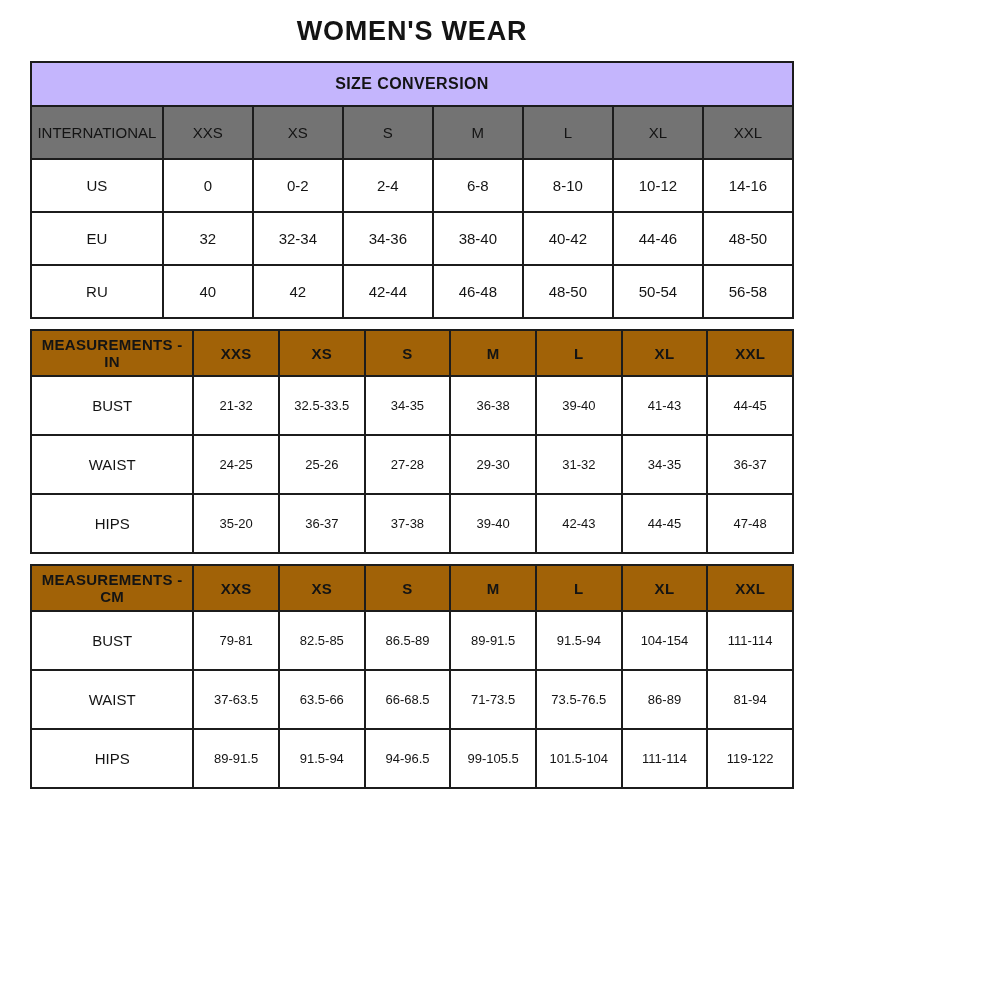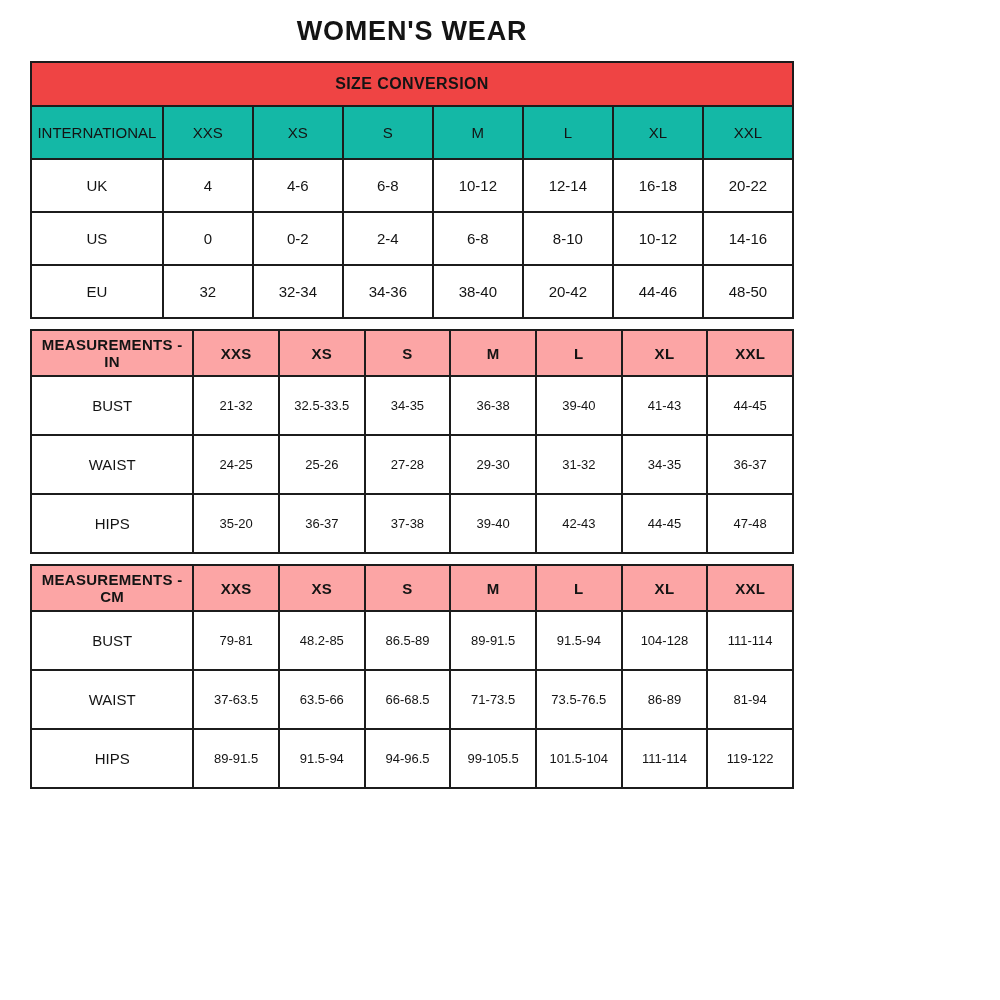--- a/index.html
+++ b/index.html
@@ -29,42 +29,42 @@
   }
   th, td {
     border: 2px solid #1c1c1c;
     text-align: center;
     vertical-align: middle;
     padding: 2px 4px;
     overflow: hidden;
   }
   
   th.caption {
-    background: #ef4444;
+    background: #c4b5fd;
     font-size: 16px;
     font-weight: 700;
     letter-spacing: 0.4px;
     height: 44px;
   }
   
   .t-conversion col:first-child { width: 17.3%; }
   .t-conversion thead th.colhdr {
-    background: #14b8a6;
+    background: #737373;
     font-weight: 400;
     font-size: 15px;
     height: 53px;
   }
   .t-conversion tbody td {
     font-size: 15px;
     height: 53px;
   }
   
   .t-meas col:first-child { width: 21.3%; }
   .t-meas thead th {
-    background: #fca5a5;
+    background: #a16207;
     font-weight: 700;
     font-size: 15px;
     letter-spacing: 0.3px;
     height: 46px;
   }
   .t-meas tbody td {
     font-size: 13px;
     height: 59px;
   }
   .t-meas tbody td.rowlabel {
@@ -98,48 +98,48 @@
           <th class="colhdr">XS</th>
           <th class="colhdr">S</th>
           <th class="colhdr">M</th>
           <th class="colhdr">L</th>
           <th class="colhdr">XL</th>
           <th class="colhdr">XXL</th>
         </tr>
       </thead>
       <tbody>
         <tr>
-          <td class="rowlabel">UK</td>
-          <td>4</td>
-          <td>4-6</td>
-          <td>6-8</td>
-          <td>10-12</td>
-          <td>12-14</td>
-          <td>16-18</td>
-          <td>20-22</td>
-        </tr>
-        <tr>
           <td class="rowlabel">US</td>
           <td>0</td>
           <td>0-2</td>
           <td>2-4</td>
           <td>6-8</td>
           <td>8-10</td>
           <td>10-12</td>
           <td>14-16</td>
         </tr>
         <tr>
           <td class="rowlabel">EU</td>
           <td>32</td>
           <td>32-34</td>
           <td>34-36</td>
           <td>38-40</td>
-          <td>20-42</td>
+          <td>40-42</td>
           <td>44-46</td>
           <td>48-50</td>
+        </tr>
+        <tr>
+          <td class="rowlabel">RU</td>
+          <td>40</td>
+          <td>42</td>
+          <td>42-44</td>
+          <td>46-48</td>
+          <td>48-50</td>
+          <td>50-54</td>
+          <td>56-58</td>
         </tr>
       </tbody>
     </table>
 
   <table class="t-meas">
       <colgroup>
         <col>
         <col>
         <col>
         <col>
@@ -214,25 +214,25 @@
           <th class="colhdr">M</th>
           <th class="colhdr">L</th>
           <th class="colhdr">XL</th>
           <th class="colhdr">XXL</th>
         </tr>
       </thead>
       <tbody>
         <tr>
           <td class="rowlabel">BUST</td>
           <td>79-81</td>
-          <td>48.2-85</td>
+          <td>82.5-85</td>
           <td>86.5-89</td>
           <td>89-91.5</td>
           <td>91.5-94</td>
-          <td>104-128</td>
+          <td>104-154</td>
           <td>111-114</td>
         </tr>
         <tr>
           <td class="rowlabel">WAIST</td>
           <td>37-63.5</td>
           <td>63.5-66</td>
           <td>66-68.5</td>
           <td>71-73.5</td>
           <td>73.5-76.5</td>
           <td>86-89</td>

